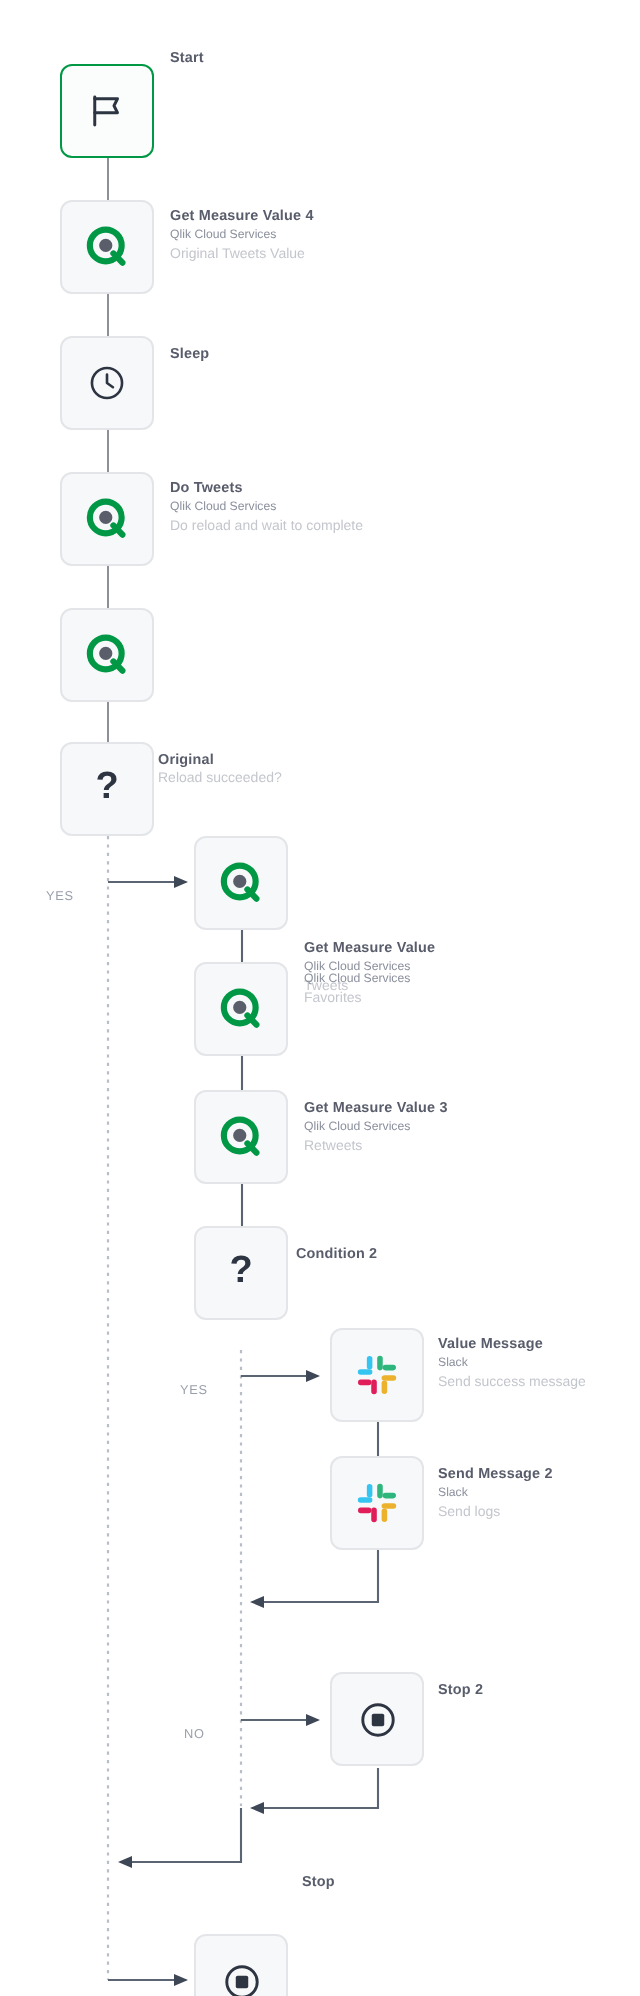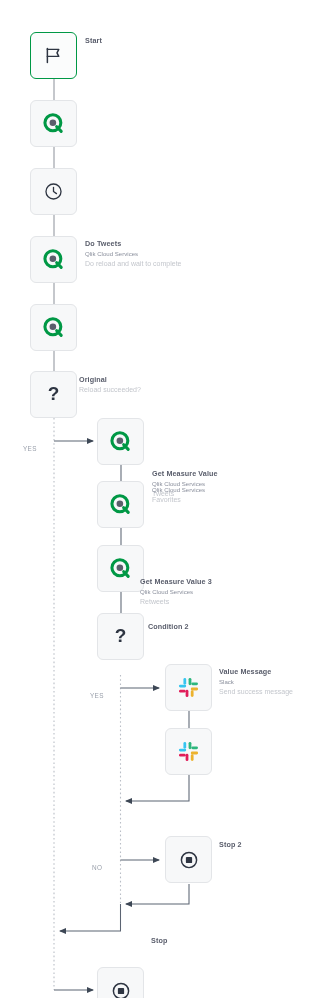--- a/index.html
+++ b/index.html
@@ -131,42 +131,50 @@
   </svg>
 
   <div class="node start-node" style="left:30px; top:32px;">
     <span class="ico">
       <svg width="21" height="21" viewBox="0 0 24 24" fill="none" stroke="#2e3542" stroke-width="1.7" stroke-linecap="round" stroke-linejoin="round">
         <path d="M5 4v16"></path>
         <path d="M5 5h13l-2 4 2 4H5"></path>
       </svg>
     </span>
   </div>
-  <div class="label flaglabel" style="left:85px; top:36px;">
+  <div class="label flaglabel" style="left:85px; top:24px;">
     <div class="t">Start</div>
   </div>
 
   <div class="node" style="left:30px; top:100px;">
     <span class="ico">
       <svg width="24" height="24" viewBox="0 0 32 32">
         <circle cx="14.5" cy="14.3" r="10.6" fill="none" stroke="#009845" stroke-width="4.1"></circle>
         <circle cx="14.5" cy="14.3" r="4.4" fill="#5a5e6b"></circle>
         <path d="M19.6 19.6 L25.6 25.8" stroke="#009845" stroke-width="4.1" stroke-linecap="round"></path>
       </svg>
     </span>
+  </div>
+  <div class="label" style="left:85px; top:103px;">
+    <div class="t">Get Measure Value 4</div>
+    <div class="s">Qlik Cloud Services</div>
+    <div class="d">Original Tweets Value</div>
   </div>
 
   <div class="node" style="left:30px; top:168px;">
     <span class="ico">
       <svg width="21" height="21" viewBox="0 0 24 24" fill="none" stroke="#2e3542" stroke-width="1.5" stroke-linecap="round" stroke-linejoin="round">
         <circle cx="12" cy="12" r="8.6"></circle>
         <path d="M12 7.2V12l3.4 2.4"></path>
       </svg>
     </span>
   </div>
+  <div class="label" style="left:85px; top:172px;">
+    <div class="t">Sleep</div>
+  </div>
 
   <div class="node" style="left:30px; top:236px;">
     <span class="ico">
       <svg width="24" height="24" viewBox="0 0 32 32">
         <circle cx="14.5" cy="14.3" r="10.6" fill="none" stroke="#009845" stroke-width="4.1"></circle>
         <circle cx="14.5" cy="14.3" r="4.4" fill="#5a5e6b"></circle>
         <path d="M19.6 19.6 L25.6 25.8" stroke="#009845" stroke-width="4.1" stroke-linecap="round"></path>
       </svg>
     </span>
   </div>
@@ -226,21 +234,21 @@
 
   <div class="node" style="left:97px; top:545px;">
     <span class="ico">
       <svg width="24" height="24" viewBox="0 0 32 32">
         <circle cx="14.5" cy="14.3" r="10.6" fill="none" stroke="#009845" stroke-width="4.1"></circle>
         <circle cx="14.5" cy="14.3" r="4.4" fill="#5a5e6b"></circle>
         <path d="M19.6 19.6 L25.6 25.8" stroke="#009845" stroke-width="4.1" stroke-linecap="round"></path>
       </svg>
     </span>
   </div>
-  <div class="label" style="left:140px; top:549px;margin-top:28px;">
+  <div class="label" style="left:152px; top:549px;">
     <div class="t">Get Measure Value 3</div>
     <div class="s">Qlik Cloud Services</div>
     <div class="d">Retweets</div>
   </div>
 
   <div class="node" style="left:97px; top:613px;">
     <span class="ico qmark">?</span>
   </div>
   <div class="label" style="left:148px; top:622px;">
     <div class="t">Condition 2</div>
@@ -279,20 +287,25 @@
         <rect x="6.7" y="2.1" width="2.9" height="7.0" rx="1.45" fill="#36c5f0"></rect>
         <rect x="12.1" y="2.0" width="2.9" height="7.6" rx="1.45" fill="#2eb67d"></rect>
         <rect x="14.9" y="6.7" width="7.0" height="2.9" rx="1.45" fill="#2eb67d"></rect>
         <rect x="14.4" y="12.1" width="7.6" height="2.9" rx="1.45" fill="#ecb22e"></rect>
         <rect x="14.4" y="14.9" width="2.9" height="7.0" rx="1.45" fill="#ecb22e"></rect>
         <rect x="9.0" y="14.4" width="2.9" height="7.6" rx="1.45" fill="#e01e5a"></rect>
         <rect x="2.1" y="14.4" width="7.0" height="2.9" rx="1.45" fill="#e01e5a"></rect>
       </svg>
     </span>
   </div>
+  <div class="label" style="left:219px; top:732px; width:98px;">
+    <div class="t">Send Message 2</div>
+    <div class="s">Slack</div>
+    <div class="d">Send logs</div>
+  </div>
 
   <div class="node" style="left:165px; top:836px;">
     <span class="ico">
       <svg width="22" height="22" viewBox="0 0 24 24">
         <circle cx="12" cy="12" r="8.3" fill="none" stroke="#2e3542" stroke-width="1.6"></circle>
         <rect x="8.6" y="8.6" width="6.8" height="6.8" rx="1" fill="#2e3542"></rect>
       </svg>
     </span>
   </div>
   <div class="label" style="left:219px; top:840px;">

